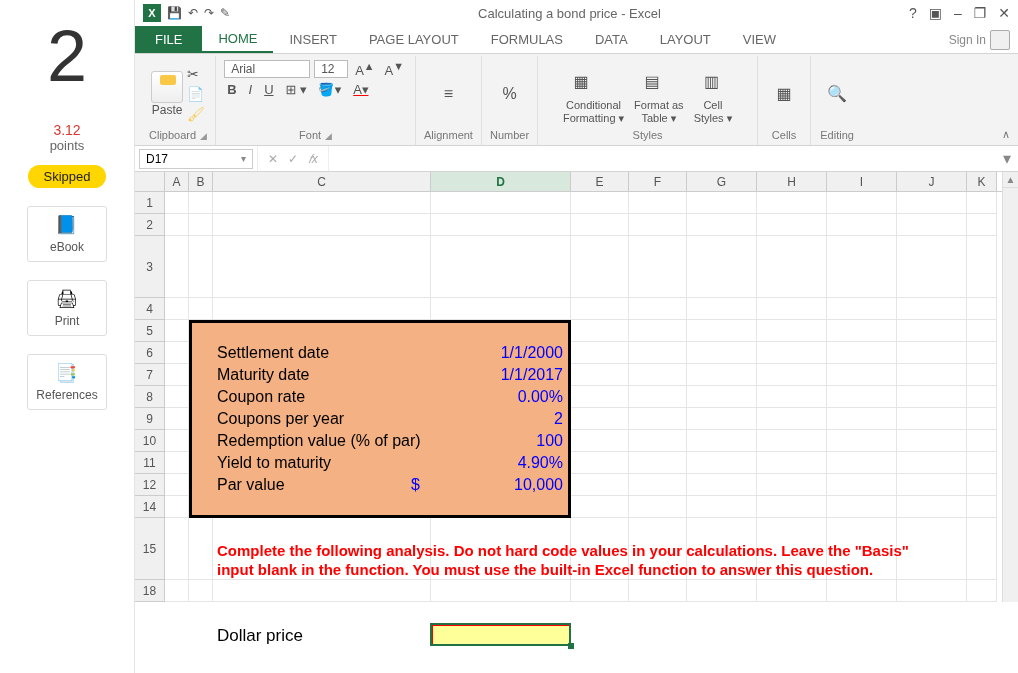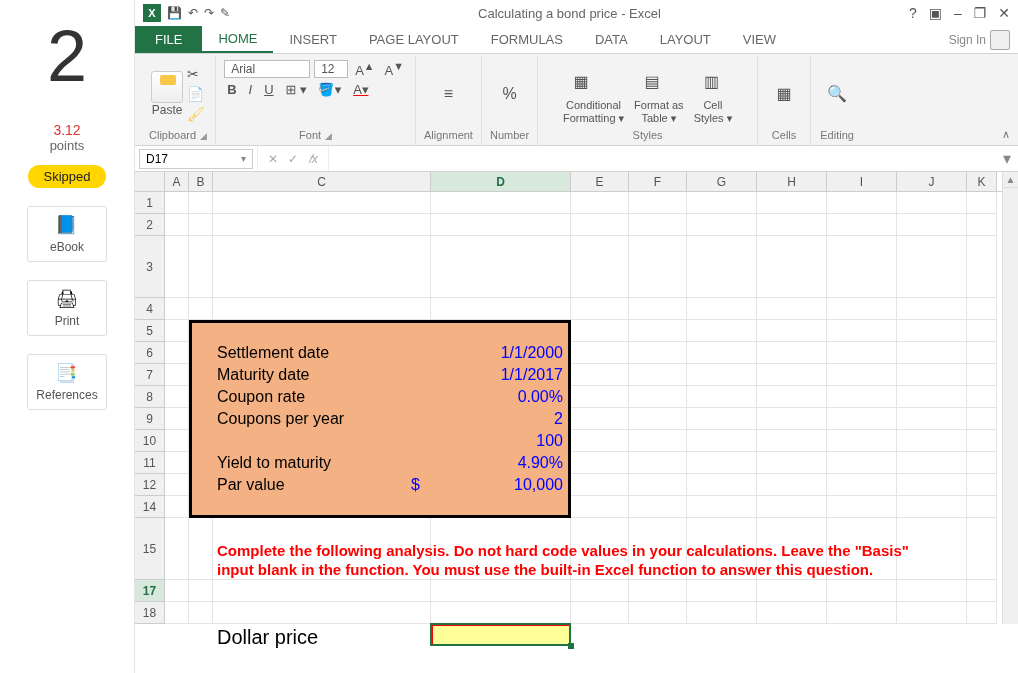--- a/index.html
+++ b/index.html
@@ -445,34 +445,20 @@
         <div class="cell" style="width: 140px; height: 62px;"></div>
         <div class="cell" style="width: 58px; height: 62px;"></div>
         <div class="cell" style="width: 58px; height: 62px;"></div>
         <div class="cell" style="width: 70px; height: 62px;"></div>
         <div class="cell" style="width: 70px; height: 62px;"></div>
         <div class="cell" style="width: 70px; height: 62px;"></div>
         <div class="cell" style="width: 70px; height: 62px;"></div>
         <div class="cell" style="width: 30px; height: 62px;"></div>
       </div>
       <div class="row" style="height: 22px;">
-        <div class="rowhdr sel" style="height: 22px; line-height: 22px;">17</div>
-        <div class="cell" style="width: 24px; height: 22px;"></div>
-        <div class="cell" style="width: 24px; height: 22px;"></div>
-        <div class="cell" style="width: 218px; height: 22px;"></div>
-        <div class="cell" style="width: 140px; height: 22px;"></div>
-        <div class="cell" style="width: 58px; height: 22px;"></div>
-        <div class="cell" style="width: 58px; height: 22px;"></div>
-        <div class="cell" style="width: 70px; height: 22px;"></div>
-        <div class="cell" style="width: 70px; height: 22px;"></div>
-        <div class="cell" style="width: 70px; height: 22px;"></div>
-        <div class="cell" style="width: 70px; height: 22px;"></div>
-        <div class="cell" style="width: 30px; height: 22px;"></div>
-      </div>
-      <div class="row" style="height: 22px;">
         <div class="rowhdr" style="height: 22px; line-height: 22px;">18</div>
         <div class="cell" style="width: 24px; height: 22px;"></div>
         <div class="cell" style="width: 24px; height: 22px;"></div>
         <div class="cell" style="width: 218px; height: 22px;"></div>
         <div class="cell" style="width: 140px; height: 22px;"></div>
         <div class="cell" style="width: 58px; height: 22px;"></div>
         <div class="cell" style="width: 58px; height: 22px;"></div>
         <div class="cell" style="width: 70px; height: 22px;"></div>
         <div class="cell" style="width: 70px; height: 22px;"></div>
         <div class="cell" style="width: 70px; height: 22px;"></div>
@@ -481,26 +467,27 @@
       </div>
       <div class="orange-box" style="left: 54px; top: 148px; width: 382px; height: 198px;"></div>
       <div class="ob-label" style="left: 82px; top: 172px;">Settlement date</div>
       <div class="ob-val" style="left: 296px; top: 172px; width: 132px;">1/1/2000</div>
       <div class="ob-label" style="left: 82px; top: 194px;">Maturity date</div>
       <div class="ob-val" style="left: 296px; top: 194px; width: 132px;">1/1/2017</div>
       <div class="ob-label" style="left: 82px; top: 216px;">Coupon rate</div>
       <div class="ob-val" style="left: 296px; top: 216px; width: 132px;">0.00%</div>
       <div class="ob-label" style="left: 82px; top: 238px;">Coupons per year</div>
       <div class="ob-val" style="left: 296px; top: 238px; width: 132px;">2</div>
+      <div class="ob-label" style="left: 82px; top: 260px;">Redemption value (% of par)</div>
       <div class="ob-val" style="left: 296px; top: 260px; width: 132px;">100</div>
       <div class="ob-label" style="left: 82px; top: 282px;">Yield to maturity</div>
       <div class="ob-val" style="left: 296px; top: 282px; width: 132px;">4.90%</div>
       <div class="ob-label" style="left: 82px; top: 304px;">Par value</div>
       <div class="ob-val" style="left: 296px; top: 304px; width: 132px;">10,000</div>
       <div class="ob-val" style="text-align: left; left: 276px; top: 304px; width: 20px;">$</div>
       <div class="red-text" style="position: absolute; left: 82px; top: 370px; width: 700px; line-height: 1.25;">Complete the following analysis. Do not hard code values in your calculations.  Leave the "Basis" input blank in the function. You must use the built-in Excel function to answer this question.</div>
-      <div style="position: absolute; left: 82px; top: 454px; font-size: 20px; font-family: Arial;">Dollar price</div>
+      <div style="position: absolute; left: 82px; top: 454px; font-size: 17px; font-family: Arial;">Dollar price</div>
       <div class="yellow-cell" style="left: 296px; top: 452px; width: 140px; height: 22px;"></div>
       <div class="green-sel" style="left: 295px; top: 451px; width: 141px; height: 23px;"></div>
       <div class="green-hdl" style="left: 433px; top: 471px;"></div>
     </div>
 
 </div>
 
 </body></html>

